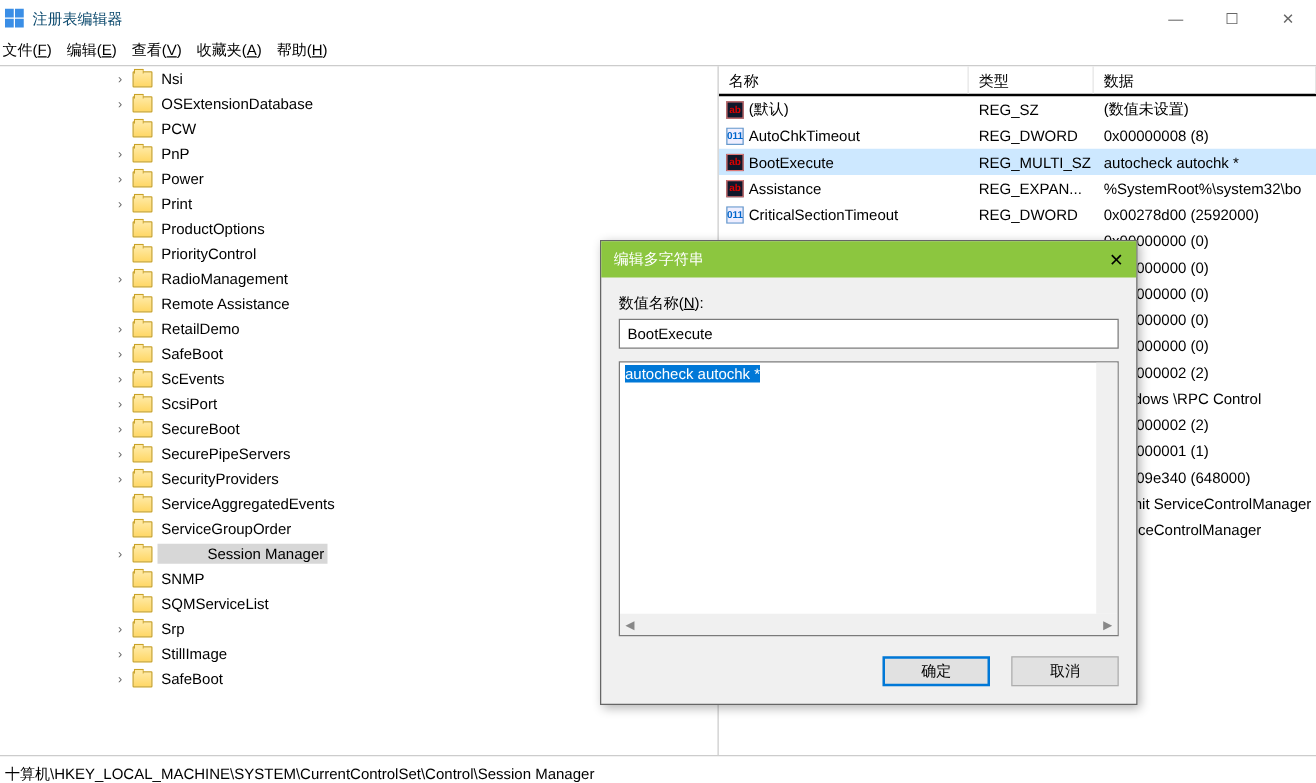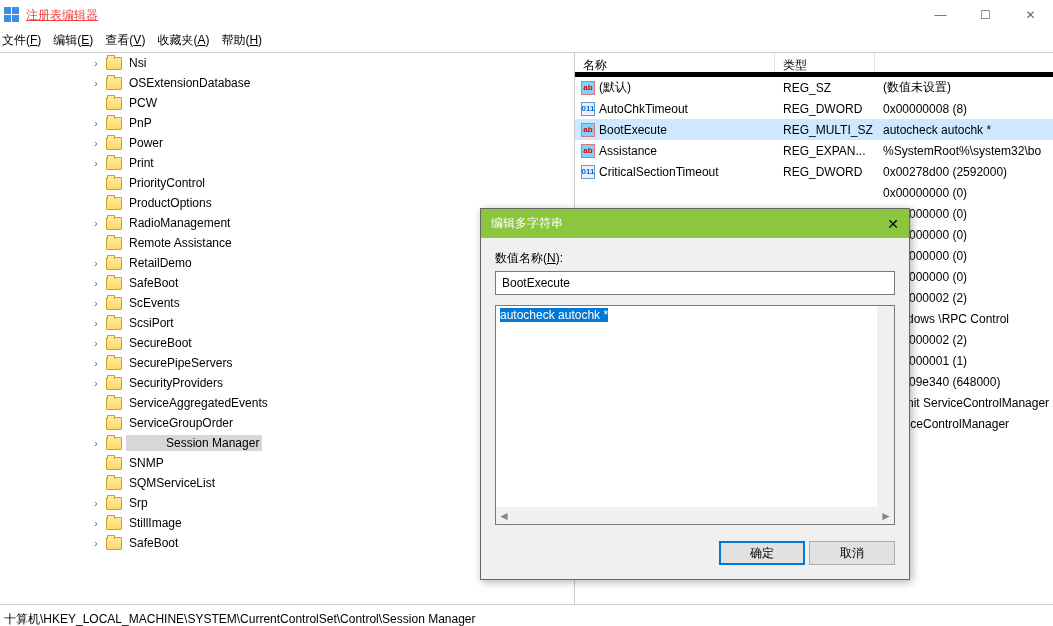--- a/index.html
+++ b/index.html
@@ -1,67 +1,67 @@
 <!DOCTYPE html>
 <html><head>
 <meta charset="utf-8">
 <style>
 * { margin: 0; padding: 0; box-sizing: border-box; font-family: "Segoe UI", "Microsoft YaHei", sans-serif; font-size: 12px; }
 body { background: #fff; width: 1053px; height: 626px; overflow: hidden; position: relative; }
 
 .titlebar { height: 30px; display: flex; align-items: center; padding-left: 4px; background: #fff; }
 .titlebar .app-icon { width: 16px; height: 16px; margin-right: 6px; display: flex; flex-wrap: wrap; }
 .titlebar .app-icon span { width: 7px; height: 7px; background: #3a8ee6; margin: 0 1px 1px 0; }
-.titlebar .title { color: #ef4444; text-decoration: underline; }
+.titlebar .title { color: #0c4a6e; }
 .titlebar .win-controls { margin-left: auto; display: flex; }
 .titlebar .win-controls div { width: 45px; height: 30px; display: flex; align-items: center; justify-content: center; color: #666; }
 
 .menubar { height: 22px; padding-left: 2px; display: flex; align-items: center; gap: 12px; border-bottom: 1px solid #fff; }
 .menubar span { cursor: default; }
 .menubar span u { text-decoration: underline; }
 
 .main { display: flex; height: 552px; border-top: 1px solid #ccc;}
 .tree-pane { width: 575px; border-right: 1px solid #ccc; overflow: hidden; position: relative; }
 .tree-inner { height:100%; overflow-y:scroll; }
 .tree-item { display: flex; align-items: center; height: 20px; white-space: nowrap; }
 .tree-item .spacer { display:inline-block; }
 .tree-item .chev { width: 12px; display:inline-flex; justify-content:center; color:#666; font-size:10px;}
 .tree-item .folder { width:16px; height:13px; margin: 0 4px; background: linear-gradient(#ffe9a2,#ffd766); border:1px solid #c9a227; border-radius:1px; position:relative;}
 .tree-item .folder::before{content:"";position:absolute;top:-3px;left:0;width:6px;height:3px;background:#ffe9a2;border:1px solid #c9a227;border-bottom:none;border-radius:1px 1px 0 0;}
 .tree-item .label { padding: 1px 3px; }
 .tree-item.selected .label { background: #d7d7d7; padding-left: 40px; }
 
 .list-pane { flex: 1; overflow: hidden; }
-.list-header { display: flex; height: 24px; border-bottom: 5px solid #000000; }
+.list-header { display: flex; height: 24px; border-bottom: 2px solid #000000; }
 .list-header div { padding: 4px 8px; border-right: 1px solid #e5e5e5; }
 .col-name { width: 200px; }
 .col-type { width: 100px; }
 .col-data { flex: 1; }
 .list-row { display: flex; height: 21px; align-items: center; }
 .list-row.selected { background: #cde8ff; }
 .list-row .cell { padding: 0 8px; white-space: nowrap; overflow: hidden; text-overflow: clip; }
 .list-row .name-cell { width:200px; display:flex; align-items:center; padding-left:6px; gap:4px;}
 .reg-icon { width:14px; height:14px; border:1px solid #888; display:flex; align-items:center; justify-content:center; font-size:8px; font-weight:bold; }
-.reg-icon.str { color:#d00; border-color:#d77; background:#7dd3fc; }
+.reg-icon.str { color:#d00; border-color:#d77; background:#0f172a; }
 .reg-icon.num { color:#06c; border-color:#69c; background:#eef; }
 
 .statusbar { height: 22px; border-top: 1px solid #ccc; padding: 6px 4px; }
 
-.dialog { position: absolute; left: 480px; top: 208px; width: 430px; background: #f0f0f0; border: 1px solid #666; box-shadow: 2px 2px 8px rgba(0,0,0,0.3); }
+.dialog { position: absolute; left: 480px; top: 192px; width: 430px; background: #f0f0f0; border: 1px solid #666; box-shadow: 2px 2px 8px rgba(0,0,0,0.3); }
 .dialog .dlg-title { background: #8cc63f; color: #fff; padding: 6px 10px; display:flex; align-items:center;}
 .dialog .dlg-title .close { margin-left:auto; color:#000; font-size:14px; cursor:default;}
 .dialog .dlg-body { padding: 12px 14px; }
 .dialog label { display:block; margin-bottom:4px; }
 .dialog input[type=text] { width:100%; height:24px; padding:2px 6px; border:1px solid #7a7a7a; background:#fff; }
 .dialog .multi { width:100%; height:220px; border:1px solid #7a7a7a; background:#fff; padding:2px 4px; margin-bottom:4px; overflow:auto; position:relative;}
 .dialog .multi .seltext { background:#0078d7; color:#fff; display:inline-block;}
 .dialog .multi .caret-line { height:14px; }
 .dialog .multi .scroll-track-v{position:absolute;right:0;top:0;bottom:17px;width:17px;background:#f0f0f0;}
 .dialog .multi .scroll-track-h{position:absolute;left:0;right:0;bottom:0;height:17px;background:#f0f0f0;display:flex;justify-content:space-between;align-items:center;padding:0 2px;color:#888;font-size:9px;}
-.dialog .dlg-buttons { display:flex; justify-content:flex-end; gap:4px; padding: 0 14px 14px; }
+.dialog .dlg-buttons { display:flex; justify-content:flex-end; gap:17px; padding: 0 14px 14px; }
 .dialog .dlg-buttons button { width:86px; height:24px; background:#e1e1e1; border:1px solid #adadad;}
 .dialog .dlg-buttons button.primary { border:2px solid #0078d7; }
 
 </style>
 </head>
 <body>
 
 <div class="titlebar">
   <div class="app-icon">
       <span></span>
@@ -121,27 +121,27 @@
         <div class="tree-item">
           <span class="spacer" style="width:90px"></span>
           <span class="chev">›</span>
           <span class="folder"></span>
           <span class="label">Print</span>
         </div>
         <div class="tree-item">
           <span class="spacer" style="width:90px"></span>
           <span class="chev"></span>
           <span class="folder"></span>
+          <span class="label">ProductOptions</span>
+        </div>
+        <div class="tree-item">
+          <span class="spacer" style="width:90px"></span>
+          <span class="chev"></span>
+          <span class="folder"></span>
           <span class="label">PriorityControl</span>
-        </div>
-        <div class="tree-item">
-          <span class="spacer" style="width:90px"></span>
-          <span class="chev"></span>
-          <span class="folder"></span>
-          <span class="label">ProductOptions</span>
         </div>
         <div class="tree-item">
           <span class="spacer" style="width:90px"></span>
           <span class="chev">›</span>
           <span class="folder"></span>
           <span class="label">RadioManagement</span>
         </div>
         <div class="tree-item">
           <span class="spacer" style="width:90px"></span>
           <span class="chev"></span>
@@ -237,20 +237,21 @@
           <span class="chev">›</span>
           <span class="folder"></span>
           <span class="label">SafeBoot</span>
         </div>
       </div>
   </div>
   <div class="list-pane">
     <div class="list-header">
       <div class="col-name">名称</div>
       <div class="col-type">类型</div>
+      <div class="col-data">数据</div>
     </div>
     <div id="list">
         <div class="list-row">
           <div class="cell name-cell">
             <span class="reg-icon str">ab</span>
             <span>(默认)</span>
           </div>
           <div class="cell col-type">REG_SZ</div>
           <div class="cell col-data">(数值未设置)</div>
         </div>

